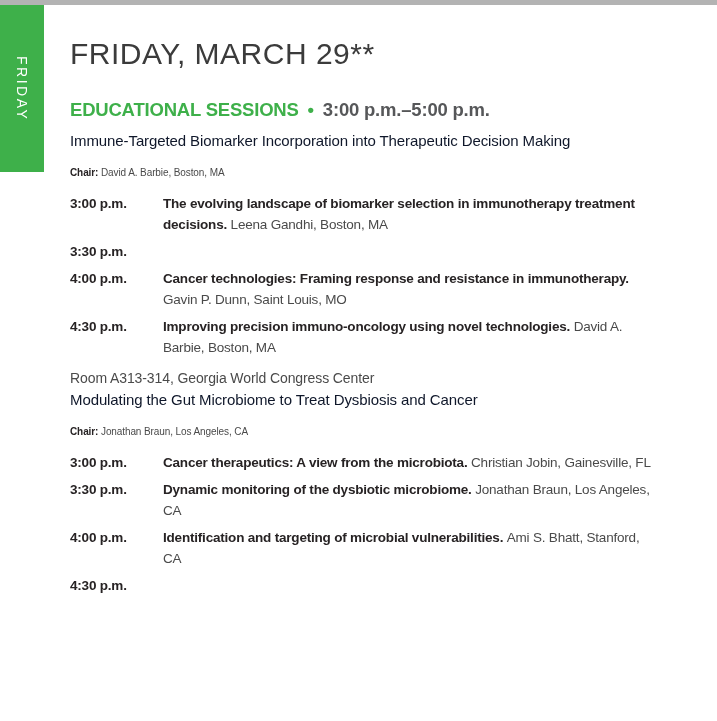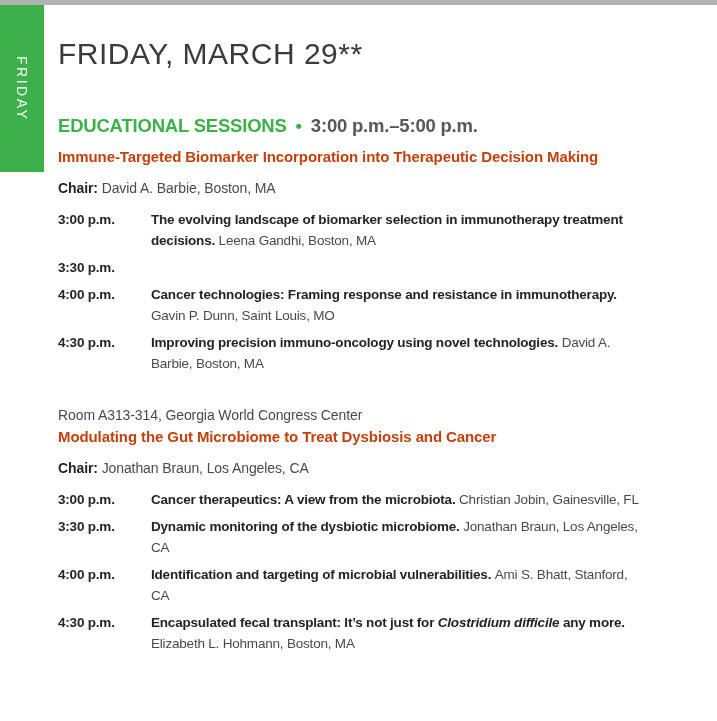--- a/index.html
+++ b/index.html
@@ -32,62 +32,62 @@
   }
   .day-tab-label {
     writing-mode: vertical-rl;
     color: #ffffff;
     font-size: 14px;
     letter-spacing: 2.5px;
     font-weight: 400;
   }
   .content {
     position: absolute;
-    left: 58px;
+    left: 70px;
     top: 38px;
     width: 585px;
   }
   .page-title {
     margin: 0;
     font-size: 30px;
     line-height: 32px;
     font-weight: 400;
     letter-spacing: 0.5px;
     color: #3b3b3b;
   }
   .main-heading {
-    margin-top: 44px;
+    margin-top: 28px;
     font-size: 18.5px;
     line-height: 24px;
     font-weight: 700;
     letter-spacing: -0.2px;
     white-space: nowrap;
   }
   .main-heading .green-part { color: #3eb04a; }
   .main-heading .sep { color: #3eb04a; padding: 0 4px; }
   .main-heading .time-part { color: #565759; }
   .session { margin-top: 8px; }
-  .session + .session { margin-top: 32px; }
+  .session + .session { margin-top: 11px; }
   .venue {
     font-size: 14px;
     line-height: 19px;
     color: #4a4a4a;
     letter-spacing: -0.1px;
   }
   .session-title {
     margin-top: 1px;
     font-size: 15px;
     line-height: 21px;
-    font-weight: 700;
-    color: #c2410c;
+    font-weight: 400;
+    color: #0f172a;
     letter-spacing: -0.1px;
   }
   .chair-line {
     margin-top: 12px;
-    font-size: 14px;
+    font-size: 10px;
     line-height: 19px;
     color: #4a4a4a;
     letter-spacing: -0.1px;
   }
   .chair-label {
     font-weight: 700;
     color: #272324;
   }
   .items { margin-top: 11px; }
   .item {
@@ -177,19 +177,18 @@
         <div class="item-desc"><span class="item-title">Dynamic monitoring of the dysbiotic microbiome. </span><span class="item-speaker">Jonathan Braun, Los Angeles, CA</span></div>
       </div>
 
       <div class="item">
         <div class="item-time">4:00 p.m.</div>
         <div class="item-desc"><span class="item-title">Identification and targeting of microbial vulnerabilities. </span><span class="item-speaker">Ami S. Bhatt, Stanford, CA</span></div>
       </div>
 
       <div class="item">
         <div class="item-time">4:30 p.m.</div>
-        <div class="item-desc"><span class="item-title">Encapsulated fecal transplant: It’s not just for </span><span class="item-title italic">Clostridium difficile</span><span class="item-title"> any more. </span><span class="item-speaker">Elizabeth L. Hohmann, Boston, MA</span></div>
       </div>
 
     </div>
   </div>
 
 </div>
 
 </body></html>

